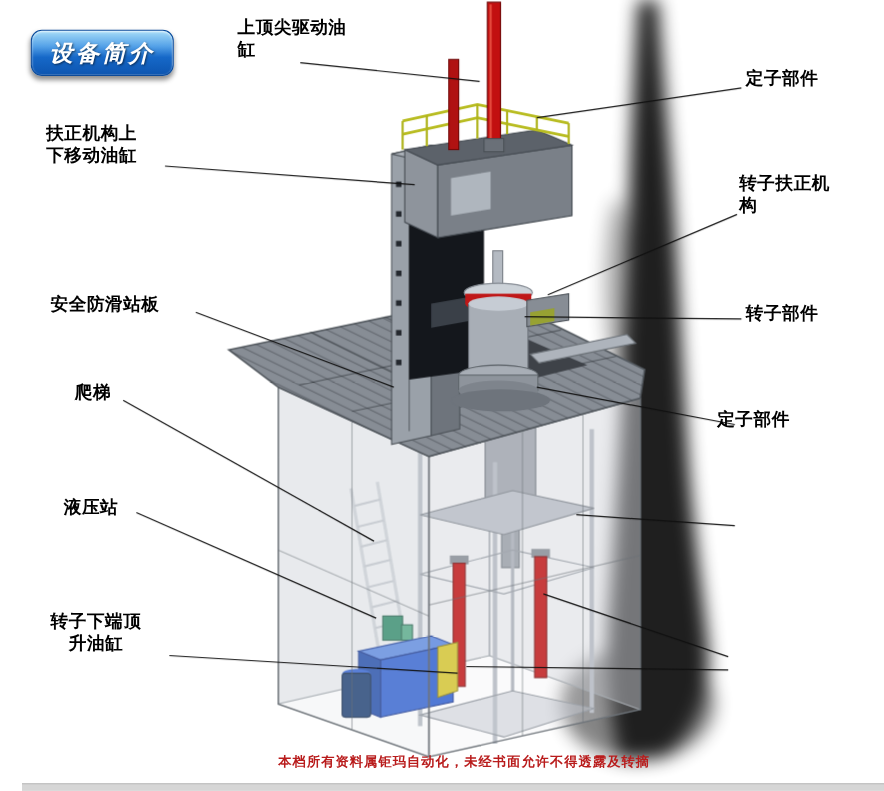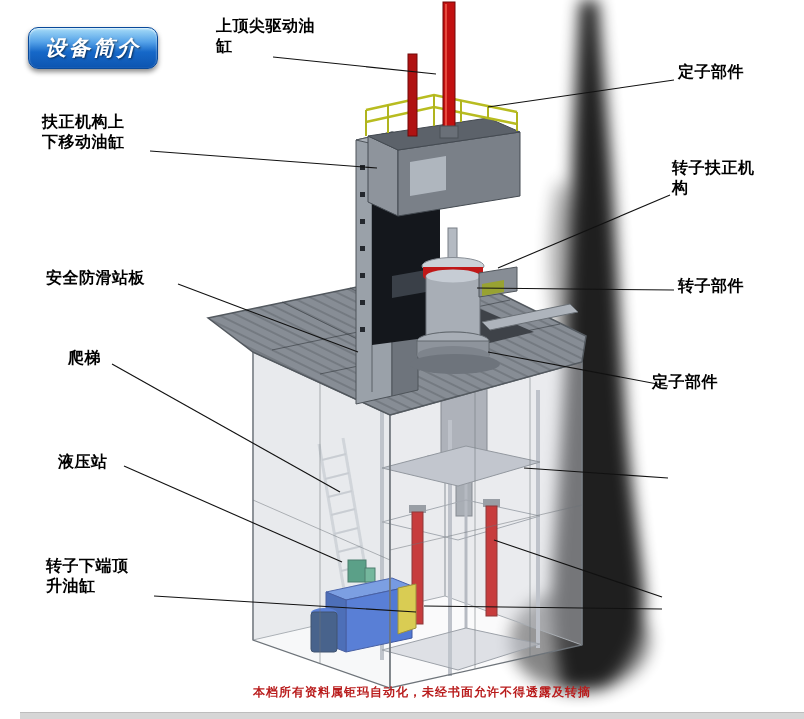--- a/index.html
+++ b/index.html
@@ -220,19 +220,19 @@
   <div class="callout" style="left:658px;top:62px;">定子部件</div>
   <div class="callout" style="left:22px;top:112px;">扶正机构上
 下移动油缸</div>
   <div class="callout" style="left:652px;top:158px;">转子扶正机
 构</div>
   <div class="callout" style="left:26px;top:268px;">安全防滑站板</div>
   <div class="callout" style="left:658px;top:276px;">转子部件</div>
   <div class="callout" style="left:48px;top:348px;">爬梯</div>
   <div class="callout" style="left:632px;top:372px;">定子部件</div>
   <div class="callout" style="left:38px;top:452px;">液压站</div>
-  <div class="callout" style="left:26px;top:556px;">转子下端顶
+  <div class="callout" style="left:26px;top:556px;text-align:center;">转子下端顶
 升油缸</div>
 
   <div class="footer">本档所有资料属钜玛自动化，未经书面允许不得透露及转摘</div>
   <div class="bottom-bar"></div>
 
 </div>
 
 </body></html>

